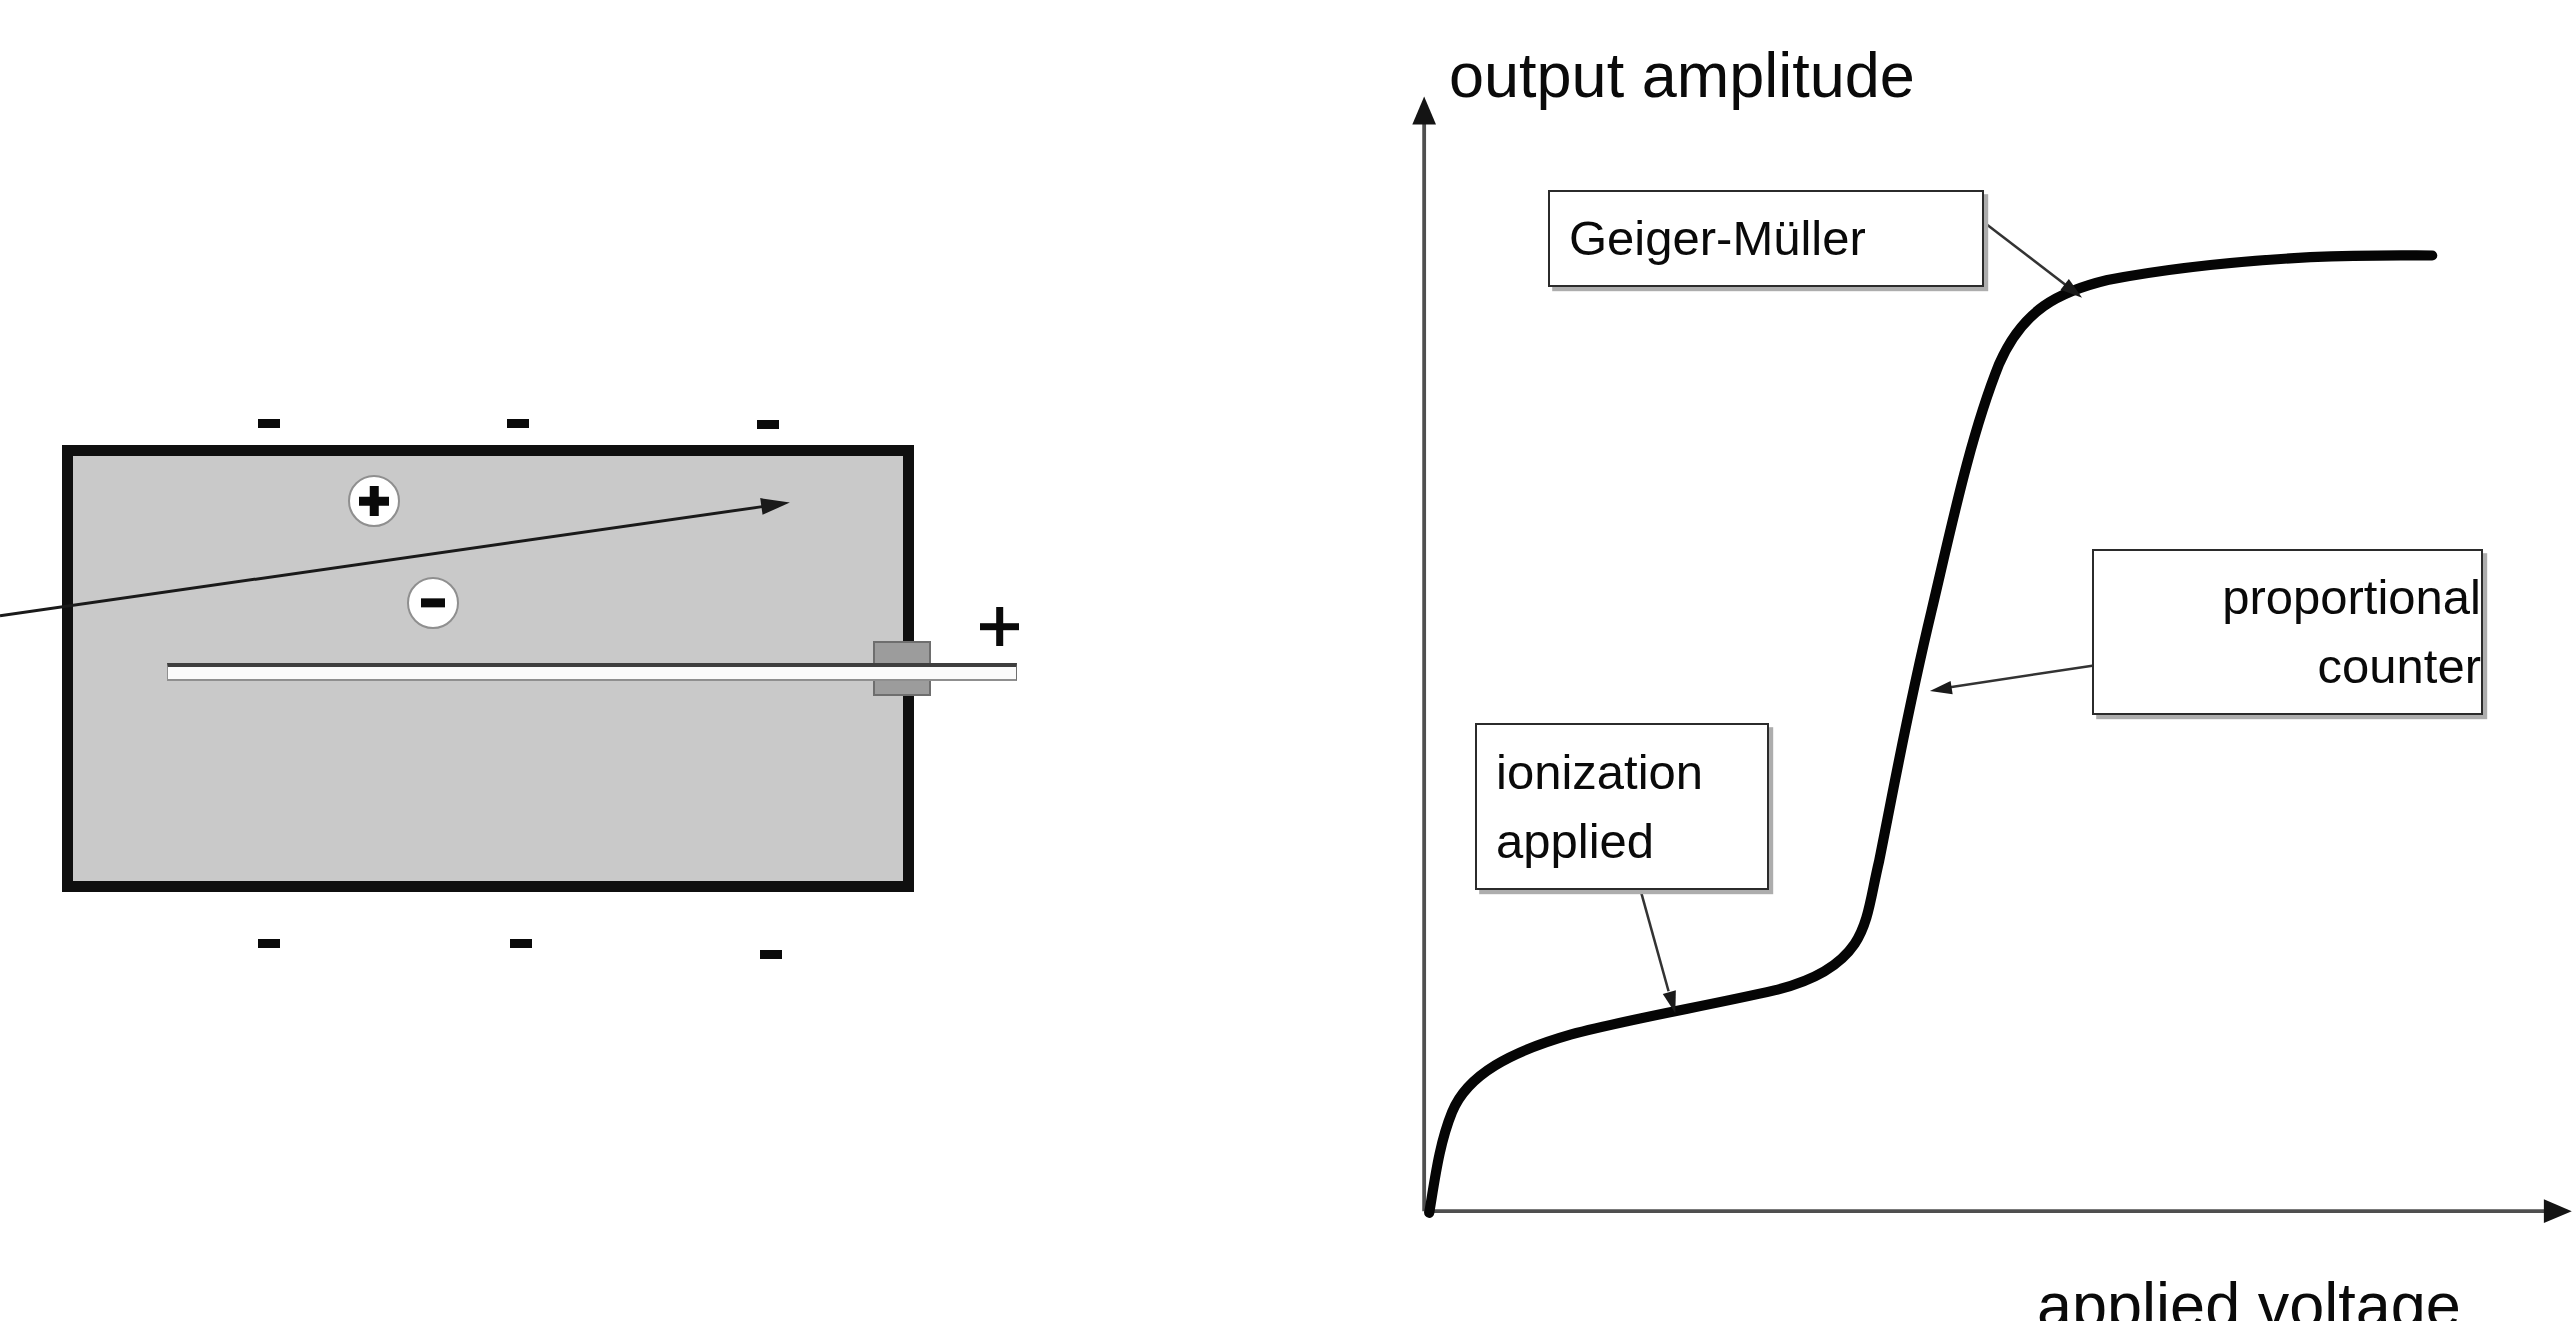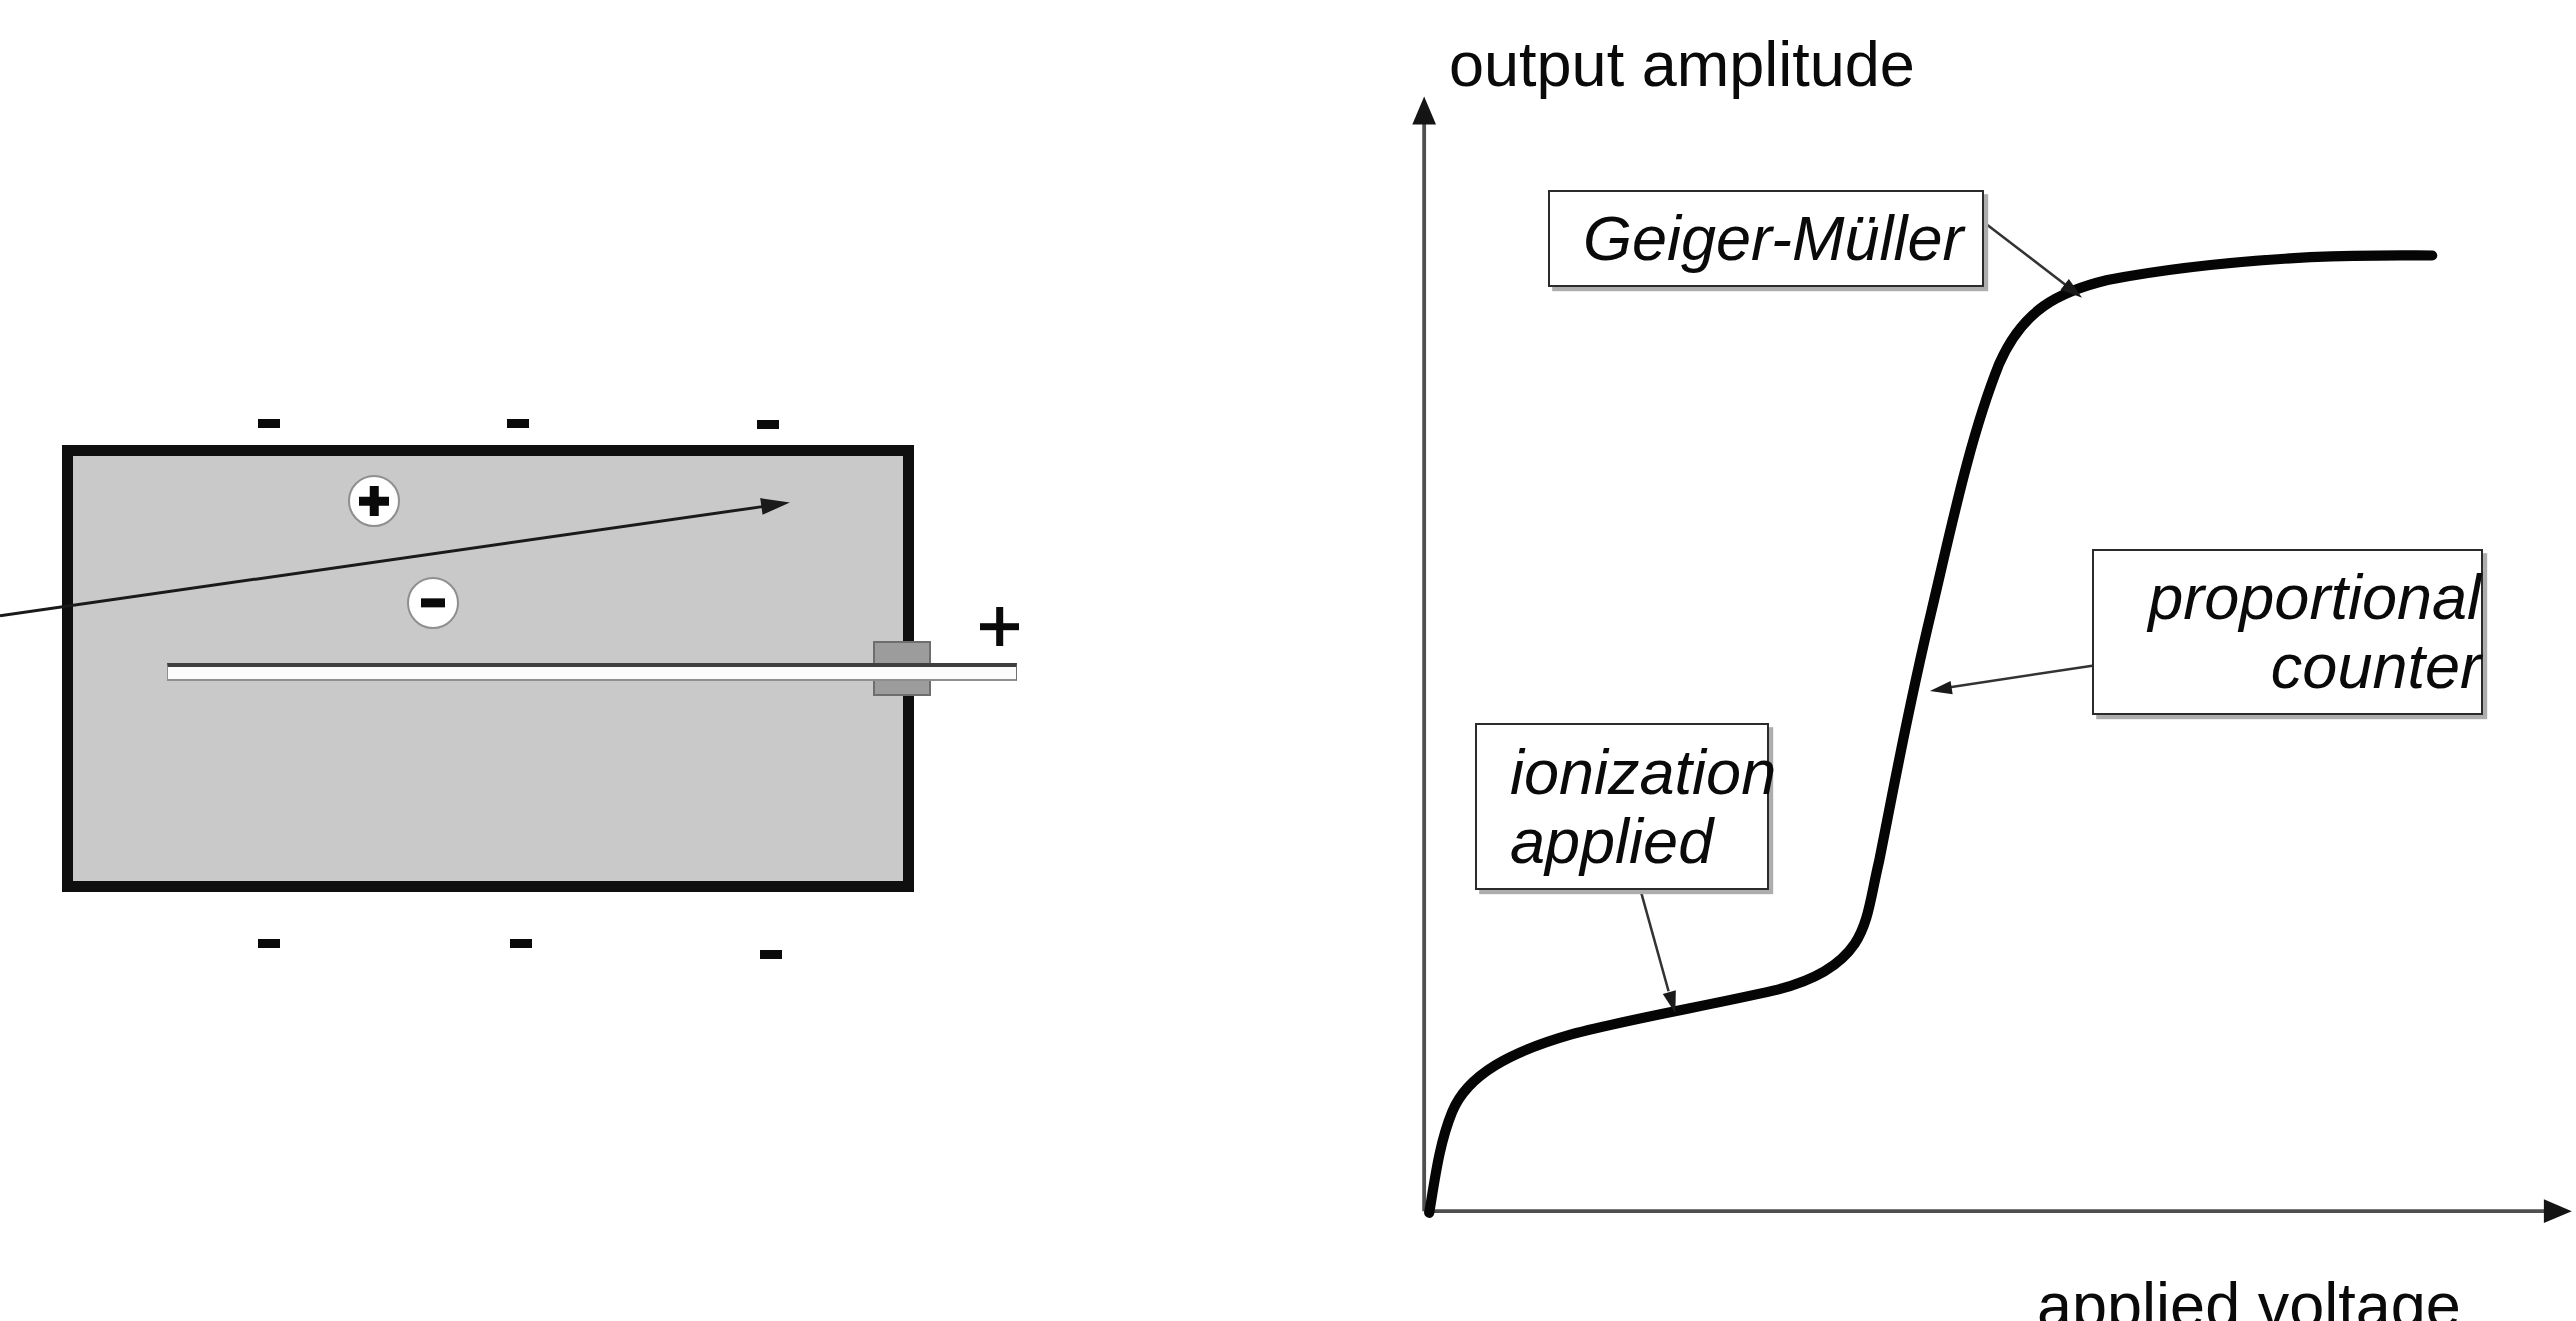--- a/index.html
+++ b/index.html
@@ -27,22 +27,22 @@
 
   
   #overlay{position:absolute;left:0;top:0;width:2576px;height:1322px;z-index:5;}
 
   
   .axis-label{position:absolute;font-size:63px;line-height:68px;color:#0a0a0a;
               white-space:nowrap;z-index:6;}
   .region-box{position:absolute;box-sizing:border-box;background:#ffffff;
               border:2.5px solid #2b2b2b;box-shadow:4.2px 4.2px 0 #adadad;z-index:6;
               display:flex;flex-direction:column;justify-content:center;
-              padding-left:33px;font-size:63px;line-height:69px;color:#0a0a0a;
-              white-space:nowrap;font-style:italic;}
+              padding-left:19px;font-size:49px;line-height:69px;color:#0a0a0a;
+              white-space:nowrap;}
   .box-gm{left:1548px;top:190px;width:436px;height:97px;}
   .box-pc{left:2092px;top:549px;width:391px;height:166px;align-items:flex-end;}
   .box-ic{left:1475px;top:723px;width:294px;height:167px;}
 </style>
 </head>
 <body>
 
 <div id="stage">
 
   <div class="chamber"></div>
@@ -95,21 +95,21 @@
     <line x1="2345" y1="262" x2="2448" y2="341" stroke="#333333" stroke-width="3"></line>
     <polygon points="2462,352 2436.5,342.4 2446.3,329.8" fill="#1a1a1a"></polygon>
 
     <line x1="2474" y1="787" x2="2296" y2="814" stroke="#333333" stroke-width="3"></line>
     <polygon points="2282,817 2306.5,805.1 2308.9,820.9" fill="#1a1a1a"></polygon>
 
     <line x1="1940" y1="1053" x2="1973" y2="1172" stroke="#333333" stroke-width="3"></line>
     <polygon points="1981,1198 1966.2,1175.2 1981.6,1170.8" fill="#1a1a1a"></polygon>
   </svg>
 
-  <div class="axis-label" style="left:1449px;top:30px;">output amplitude</div>
+  <div class="axis-label" style="left:1449px;top:41px;">output amplitude</div>
   <div class="axis-label" style="left:2037px;top:1247px;margin-top:24px;">applied voltage</div>
 
   <div class="region-box box-gm">
     <div>Geiger-Müller</div>
   </div>
 
   <div class="region-box box-pc">
     <div>proportional</div>
     <div>counter</div>
   </div>

